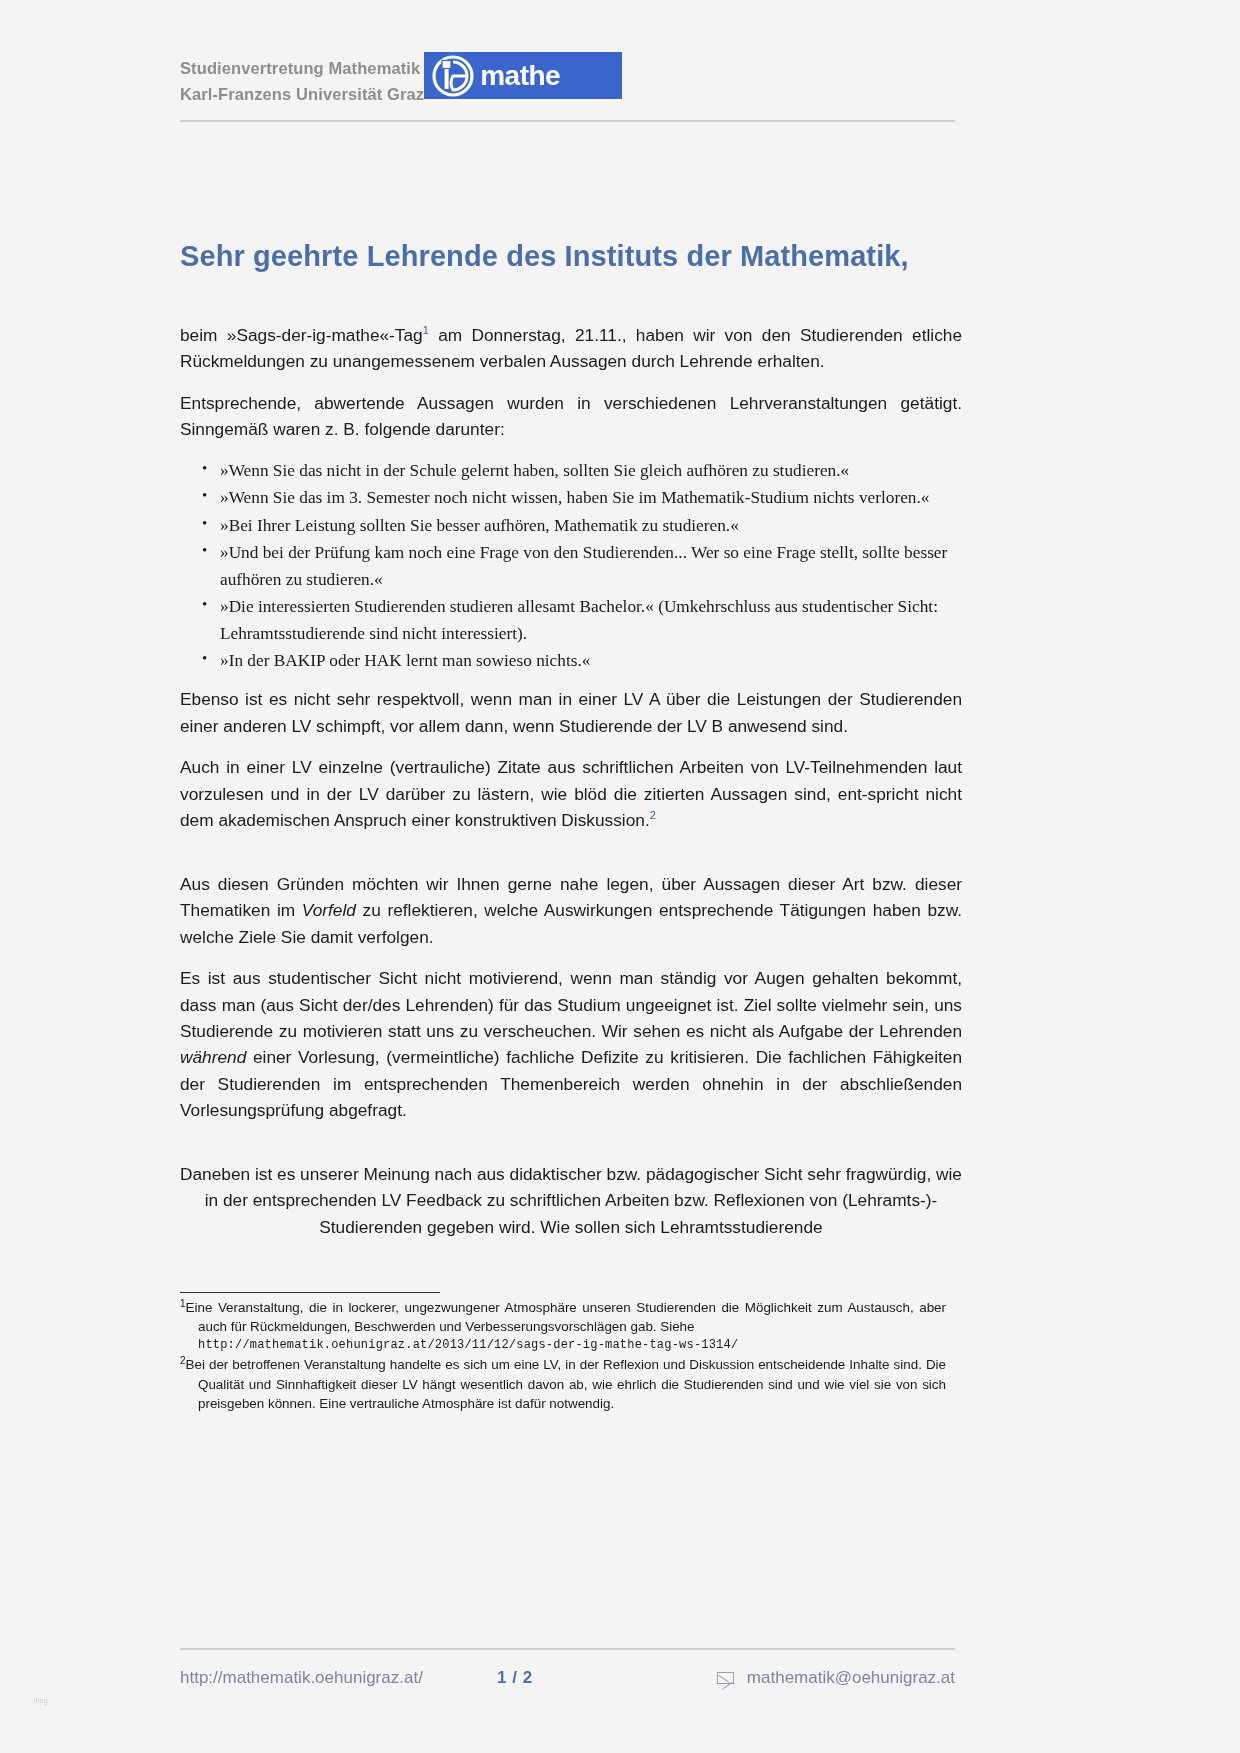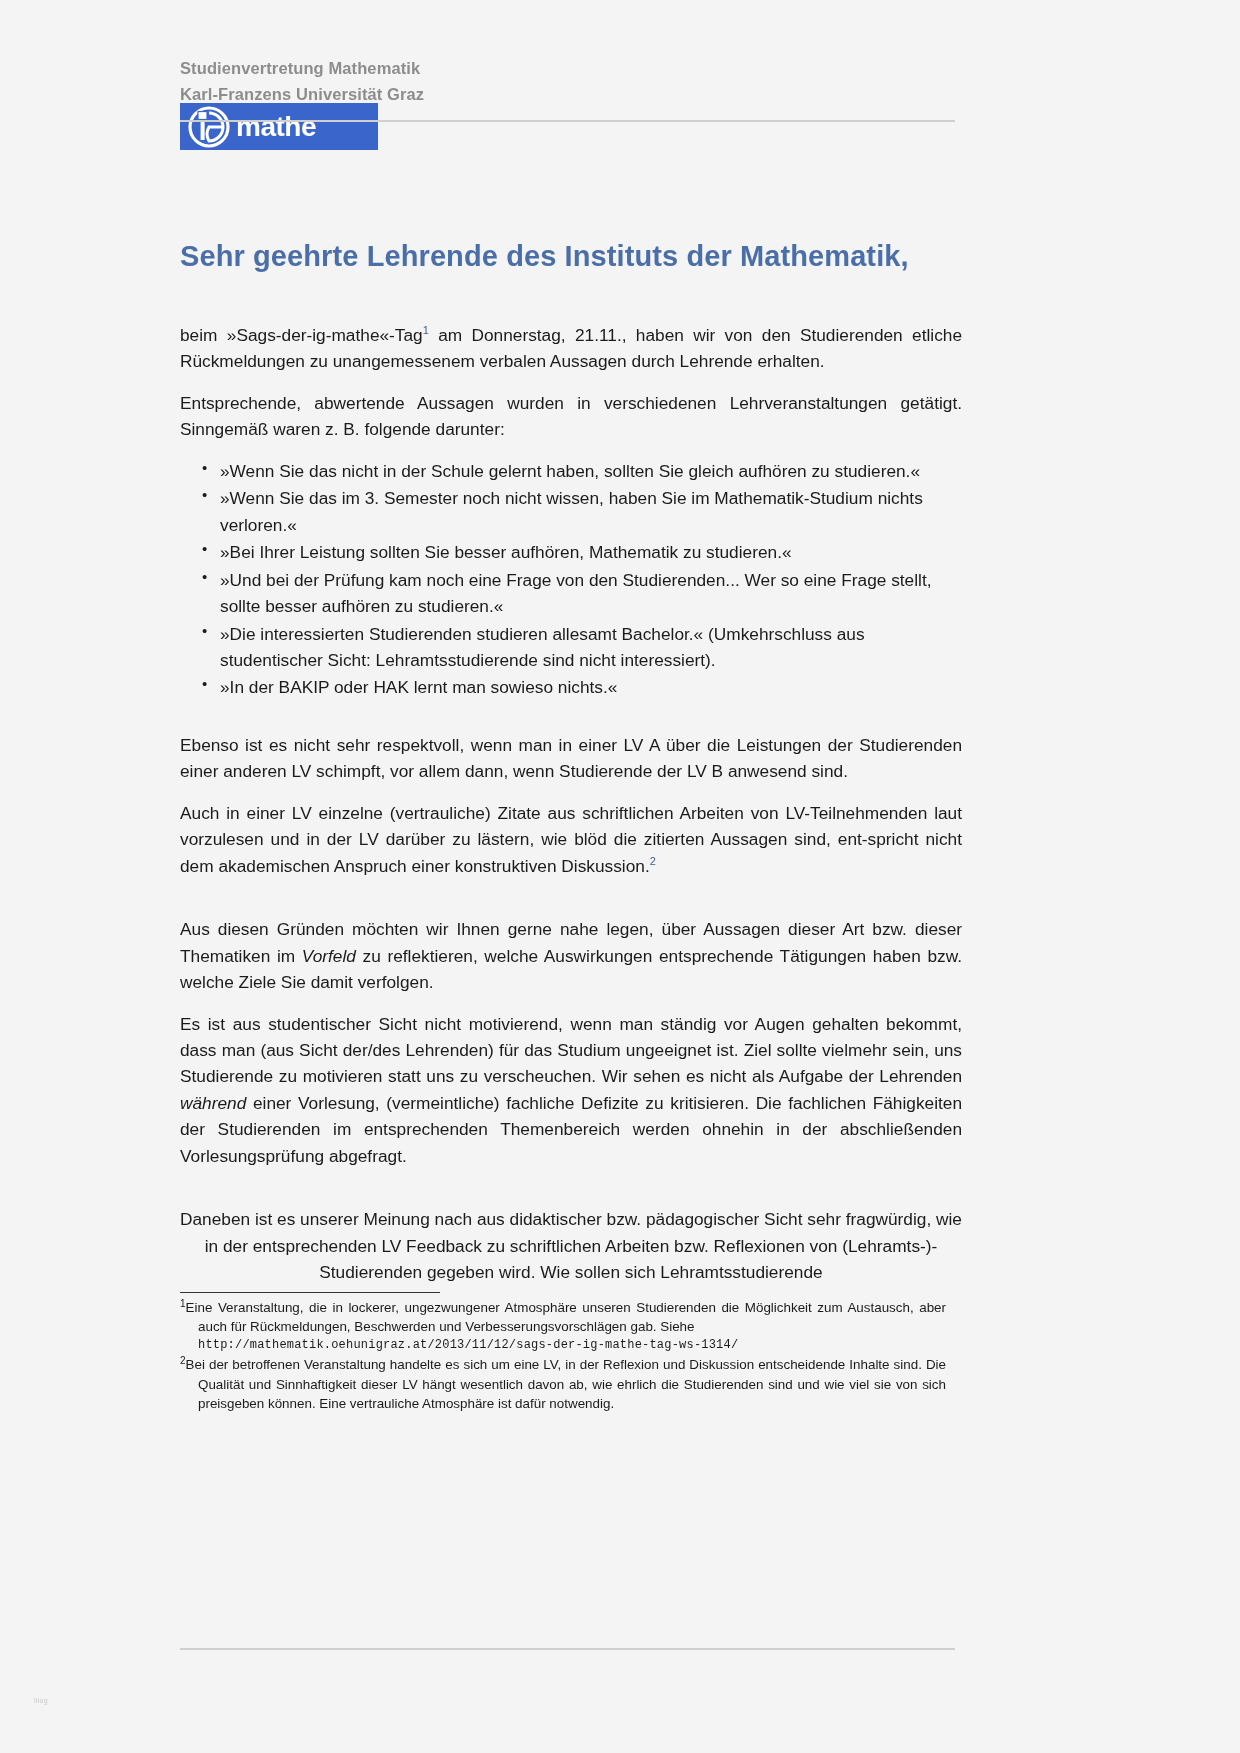--- a/index.html
+++ b/index.html
@@ -27,21 +27,20 @@
   }
   
   .header {
     position: absolute;
     left: 180px;
     top: 56px;
     width: 775px;
     display: flex;
     align-items: flex-start;
     justify-content: flex-start;
-    flex-direction: column;
   }
   .org {
     color: #8d8d8d;
     font-size: 16.5px;
     font-weight: bold;
     line-height: 1.55;
     letter-spacing: 0.1px;
   }
   .org div { white-space: nowrap; }
   .logo {
@@ -99,23 +98,24 @@
     font-size: 17.3px;
     line-height: 1.53;
   }
   .content p {
     margin: 0 0 15px 0;
     text-align: justify;
   }
   .content p.ragged { text-align: center; }
   .gap { height: 22px; }
   ul.bullets {
-    margin: 3px 0 31px 0;
+    margin: 3px 0 12px 0;
     padding: 0;
     list-style: none;
+    font-family: Liberation Serif, serif;
   }
   ul.bullets li {
     position: relative;
     padding-left: 40px;
     margin-bottom: 1px;
     text-align: left;
   }
   ul.bullets li::before {
     content: "•";
     position: absolute;
@@ -290,15 +290,23 @@
   </div>
 
   <div class="fn-rule"></div>
   <div class="footnotes">
     <p><sup>1</sup><span>Eine Veranstaltung, die in lockerer, ungezwungener Atmosphäre unseren Studierenden die Möglichkeit zum Austausch, aber auch für Rückmeldungen, Beschwerden und Verbesserungsvorschlägen gab. Siehe</span></p>
     <p class="indent mono">http://mathematik.oehunigraz.at/2013/11/12/sags-der-ig-mathe-tag-ws-1314/</p>
     <p><sup>2</sup><span>Bei der betroffenen Veranstaltung handelte es sich um eine LV, in der Reflexion und Diskussion entscheidende Inhalte sind. Die Qualität und Sinnhaftigkeit dieser LV hängt wesentlich davon ab, wie ehrlich die Studierenden sind und wie viel sie von sich preisgeben können. Eine vertrauliche Atmosphäre ist dafür notwendig.</span></p>
   </div>
 
   <div class="footer-rule"></div>
+  <div class="footer">
+    <div class="footer-left">http://mathematik.oehunigraz.at/</div>
+    <div class="footer-center">1 / 2</div>
+    <div class="footer-right">
+      <span class="mail-icon"></span>
+      <span>mathematik@oehunigraz.at</span>
+    </div>
+  </div>
 
   <div class="corner-mark">lliog</div>
 </div>
 
 </body></html>

